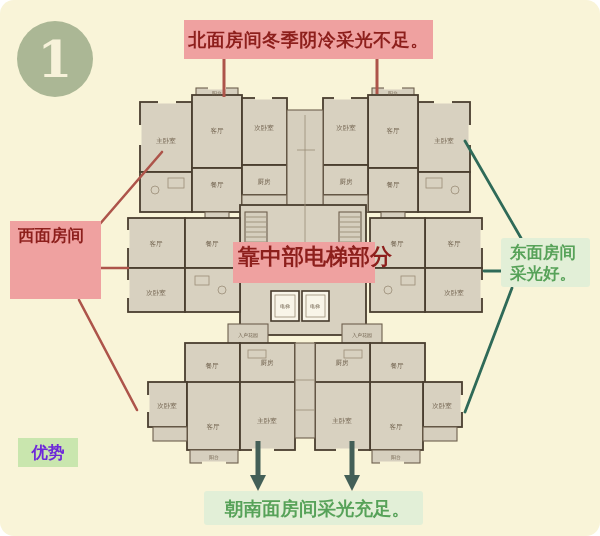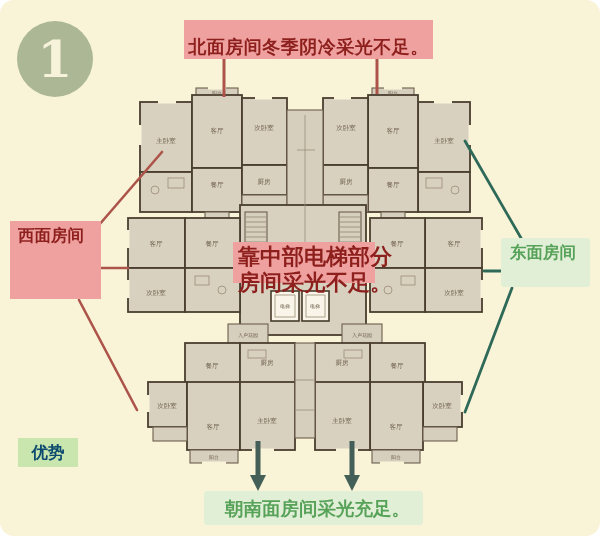--- a/index.html
+++ b/index.html
@@ -31,31 +31,31 @@
   .callout{position:absolute;box-sizing:border-box;font-weight:bold;}
   .neg{background:#efa1a0;color:#8d1f1c;}
   .pos{background:#e2efd7;color:#57a259;}
   .badge{
     position:absolute;left:17px;top:21px;width:76px;height:76px;
     background:#abb795;border-radius:50%;
     display:flex;align-items:center;justify-content:center;
     font-family:"DejaVu Serif",serif;font-weight:bold;font-size:50px;color:#f7f2da;
   }
   .north{left:184px;top:20px;width:249px;height:39px;font-size:18px;
-         display:flex;align-items:flex-end;justify-content:center;letter-spacing:.5px;}
+         display:flex;align-items:center;justify-content:center;letter-spacing:.5px;}
   .west{left:10px;top:221px;width:91px;height:78px;font-size:16.5px;line-height:1.33;
         padding:4px 8px 0 8px;}
   .center-box{left:233px;top:242px;width:142px;height:41px;font-size:22px;line-height:1.2;
         padding:2px 0 0 5px;white-space:nowrap;}
   .east{left:501px;top:238px;width:89px;height:49px;font-size:16.5px;line-height:1.3;
         padding:4px 12px 0 9px;border-radius:3px;}
   .south{left:204px;top:491px;width:219px;height:34px;font-size:18.5px;
          display:flex;align-items:center;justify-content:center;border-radius:3px;padding-left:8px;}
   .legend-item{position:absolute;width:60px;height:29px;font-size:16.5px;font-weight:600;
-         color:#0c4a6e;display:flex;align-items:center;justify-content:center;}
+         color:#6d28d9;display:flex;align-items:center;justify-content:center;}
   .adv{left:18px;top:438px;background:#c9e6ae;}
   .dis{left:18px;top:473px;background:#f2a2a2;}
 </style>
 </head>
 <body>
 
 <div class="canvas">
 
   <svg width="600" height="536" viewBox="0 0 600 536">
 
@@ -200,25 +200,25 @@
   <div class="callout neg north">
     <span>北面房间冬季阴冷采光不足。</span>
   </div>
 
   <div class="callout neg west">
     <div>西面房间</div>
   </div>
 
   <div class="callout neg center-box">
     <div>靠中部电梯部分</div>
-    <div>房间采光不足。</div>
   </div>
 
   <div class="callout pos east">
     <div>东面房间</div>
+    <div>采光好。</div>
   </div>
 
   <div class="callout pos south">
     <span>朝南面房间采光充足。</span>
   </div>
 
   <div class="legend-item adv">
     <span>优势</span>
   </div>
 

